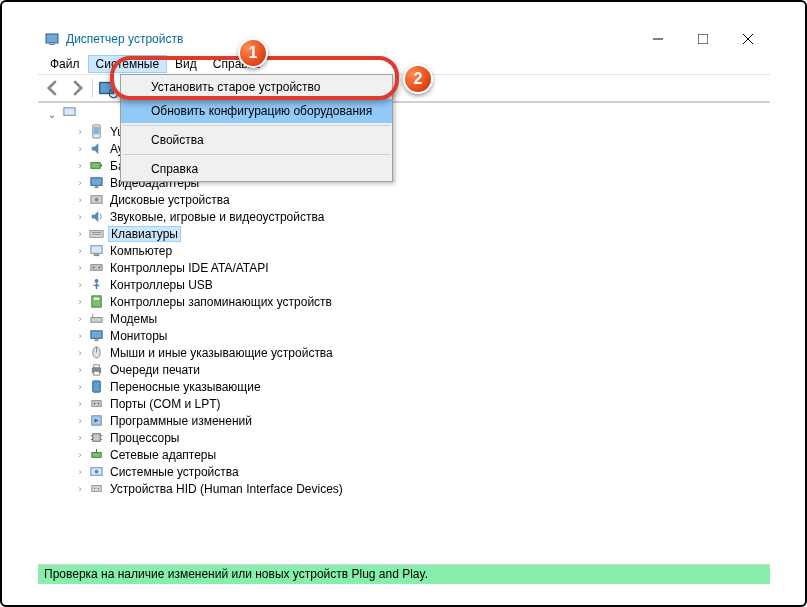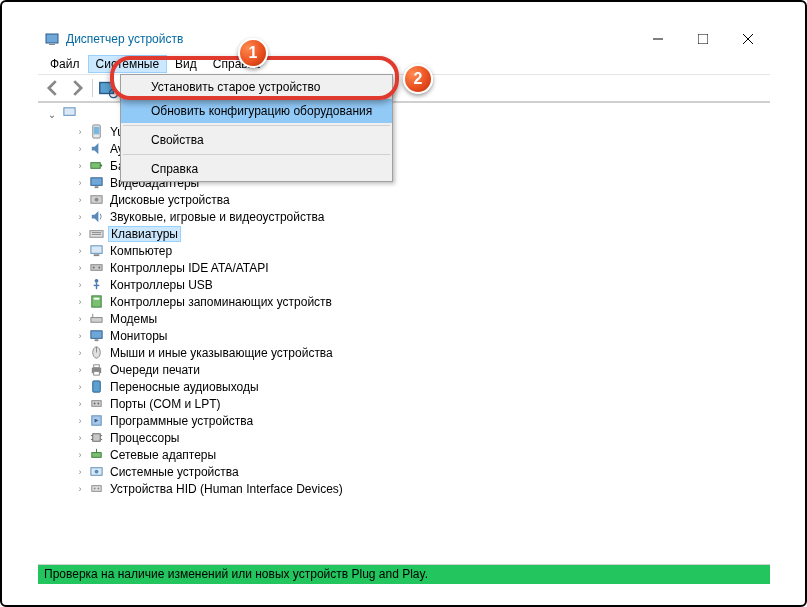--- a/index.html
+++ b/index.html
@@ -19,21 +19,21 @@
 .tb-btn { width: 22px; height: 22px; display: flex; align-items: center; justify-content: center; }
 .tb-sep { width: 1px; height: 18px; background: #d0d0d0; margin: 0 2px; }
 .tree-area { position: absolute; top: 78px; left: 0; right: 0; bottom: 20px; border-top: 1px solid #d0d0d0; overflow: hidden; padding: 2px 0 0 8px; }
 .tree-root { display: flex; align-items: center; height: 18px; padding-left: 0; }
 .tree-toggle { width: 12px; display: inline-flex; justify-content: center; color: #666; font-size: 10px; }
 .tree-item { display: flex; align-items: center; height: 17px; padding-left: 28px; font-size: 12px; white-space: nowrap; }
 .tree-item .toggle { width: 12px; color: #888; font-size: 9px; display: inline-flex; justify-content: center; }
 .tree-item .dev-icon { width: 16px; height: 16px; margin: 0 4px 0 2px; display: inline-flex; align-items: center; justify-content: center; }
 .tree-item.selected .label { background: #cce8ff; border: 1px solid #99d1ff; padding: 0 2px; }
 .tree-item .label { padding: 0 2px; }
-.statusbar { position: absolute; bottom: 0; left: 0; right: 0; height: 20px; border-top: 1px solid #d0d0d0; padding: 2px 6px; font-size: 12px; background: #22c55e; }
+.statusbar { position: absolute; bottom: 0; left: 0; right: 0; height: 20px; border-top: 1px solid #d0d0d0; padding: 2px 6px; font-size: 12px; background: #86efac; }
 .dropdown { position: absolute; top: 74px; left: 120px; width: 273px; background: #f0f0f0; border: 1px solid #a0a0a0; box-shadow: 2px 2px 4px rgba(0,0,0,0.25); z-index: 10; }
 .dd-item { padding: 5px 10px 5px 30px; font-size: 12px; cursor: default; }
 .dd-item.highlight { background: #91c9f7; }
 .dd-sep { height: 1px; background: #d0d0d0; margin: 2px 2px; }
 .callout-ring { position: absolute; border: 4px solid #e03a2f; border-radius: 20px; box-shadow: 0 3px 6px rgba(0,0,0,0.35); z-index: 20; pointer-events: none; }
 .callout-ring.r1 { top: 56px; left: 110px; width: 289px; height: 44px; }
 .callout-badge { position: absolute; width: 30px; height: 30px; border-radius: 50%; background: radial-gradient(circle at 30% 30%, #ff8a50, #e74c1c 60%, #b53010); color: #fff; font-weight: bold; font-size: 16px; display: flex; align-items: center; justify-content: center; border: 2px solid #fff; box-shadow: 0 2px 4px rgba(0,0,0,0.4); z-index: 30; }
 .callout-badge.b1 { top: 38px; left: 238px; }
 .callout-badge.b2 { top: 64px; left: 403px; }
 .dev-icon svg { width: 15px; height: 15px; }
@@ -260,42 +260,42 @@
           </span>
           <span class="label">Очереди печати</span>
         </div>
         <div class="tree-item">
           <span class="toggle">›</span>
           <span class="dev-icon">
             <svg viewBox="0 0 16 16">
               <rect x="4" y="2" width="8" height="12" rx="1" fill="#5aa0d0" stroke="#2a5a8a"></rect>
             </svg>
           </span>
-          <span class="label">Переносные аудиовыходы</span>
+          <span class="label">Переносные указывающие</span>
         </div>
         <div class="tree-item">
           <span class="toggle">›</span>
           <span class="dev-icon">
             <svg viewBox="0 0 16 16">
               <rect x="3" y="5" width="10" height="6" fill="#d0d0d0" stroke="#888"></rect>
               <circle cx="6" cy="8" r="1" fill="#666"></circle>
               <circle cx="10" cy="8" r="1" fill="#666"></circle>
             </svg>
           </span>
           <span class="label">Порты (COM и LPT)</span>
         </div>
         <div class="tree-item">
           <span class="toggle">›</span>
           <span class="dev-icon">
             <svg viewBox="0 0 16 16">
               <rect x="3" y="3" width="10" height="10" fill="#a8c8e8" stroke="#5a8ab8"></rect>
               <path d="M6 6 L10 8 L6 10 Z" fill="#2a5a8a"></path>
             </svg>
           </span>
-          <span class="label">Программные устройства</span>
+          <span class="label">Программные изменений</span>
         </div>
         <div class="tree-item">
           <span class="toggle">›</span>
           <span class="dev-icon">
             <svg viewBox="0 0 16 16">
               <rect x="4" y="4" width="8" height="8" fill="#c8c8c8" stroke="#666"></rect>
               <line x1="2" y1="6" x2="4" y2="6" stroke="#666"></line>
               <line x1="2" y1="10" x2="4" y2="10" stroke="#666"></line>
               <line x1="12" y1="6" x2="14" y2="6" stroke="#666"></line>
               <line x1="12" y1="10" x2="14" y2="10" stroke="#666"></line>

